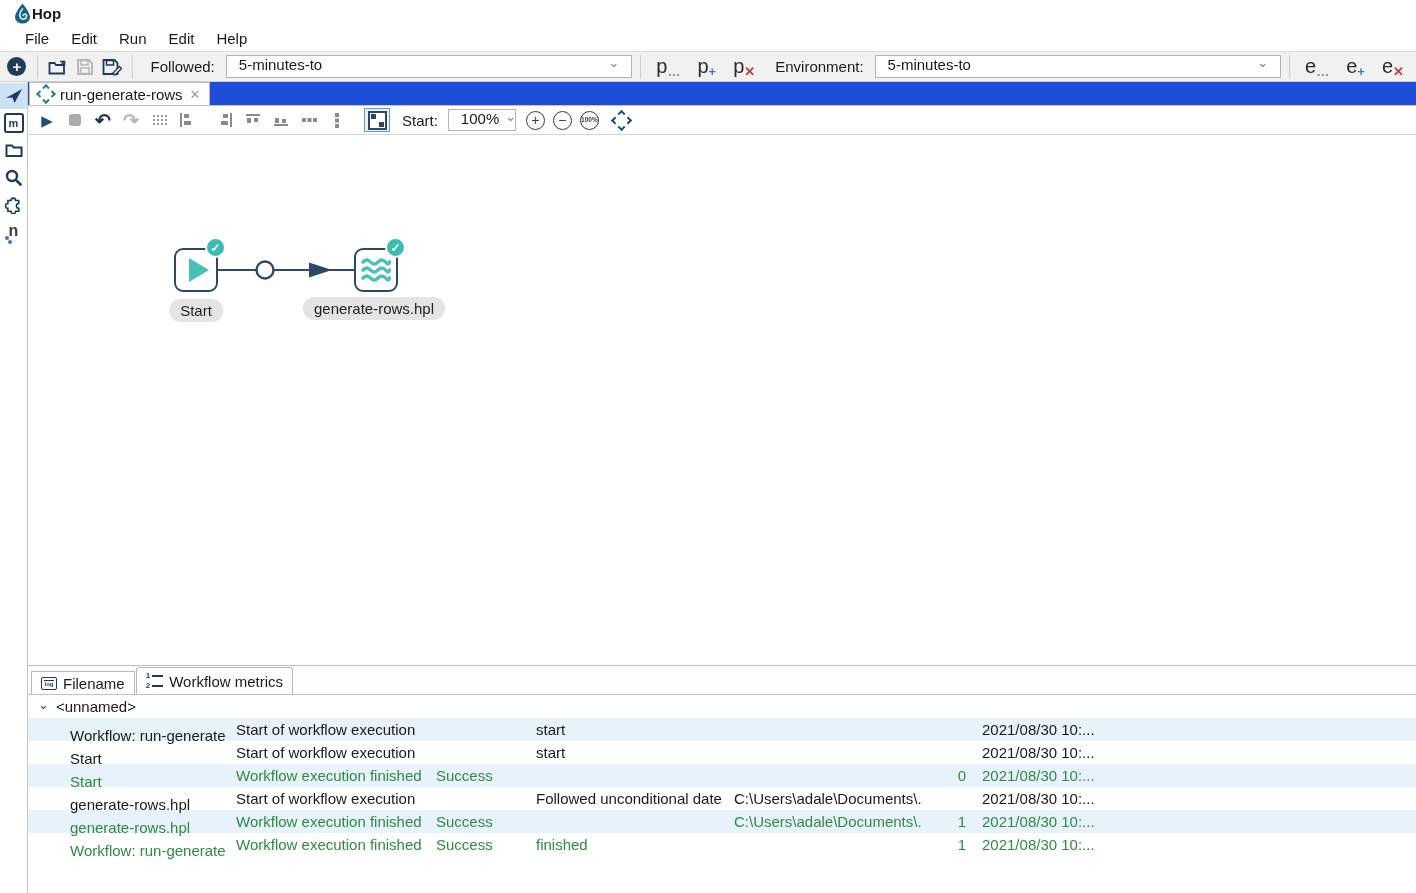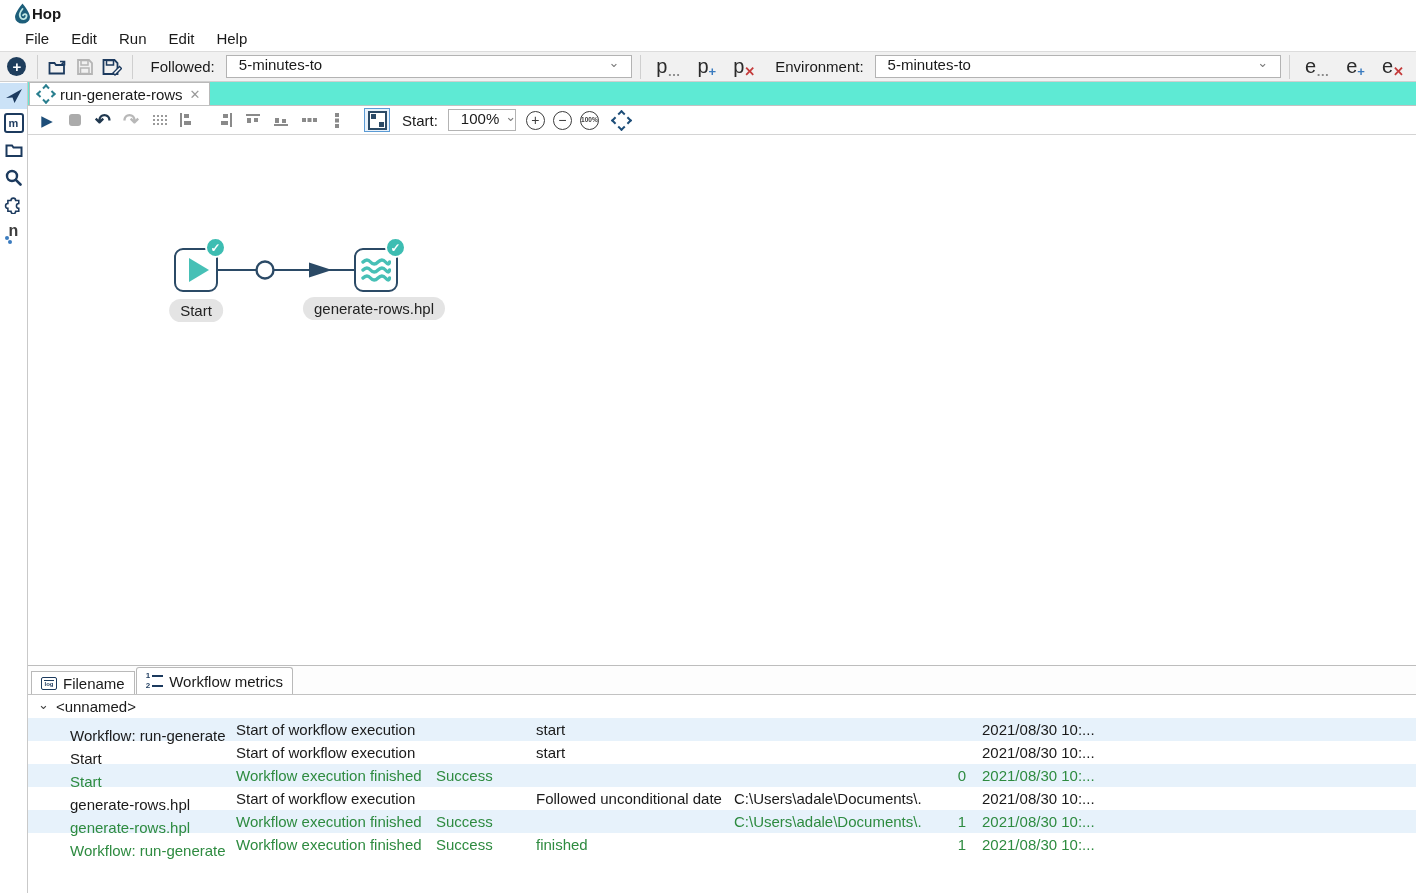--- a/index.html
+++ b/index.html
@@ -34,21 +34,21 @@
   .side-item{width:27px;height:26px;display:flex;align-items:center;justify-content:center;}
   .side-item.selected{background:#cbe2f7;}
   .mbox{width:16px;height:16px;border:2px solid #1c3a5e;border-radius:3px;color:#1c3a5e;font-weight:bold;font-size:11px;display:flex;align-items:center;justify-content:center;line-height:1;}
   .neo{position:relative;color:#3c3c3c;font-size:16px;font-weight:bold;line-height:1;}
   .neo i{position:absolute;width:4px;height:4px;border-radius:50%;background:#3a7bbf;}
   .neo i.d1{left:-4px;bottom:-1px;}.neo i.d2{left:-1px;bottom:-5px;}
 
   .content{flex:1;display:flex;flex-direction:column;min-width:0;}
 
   
-  .tabbar{height:23px;display:flex;align-items:flex-end;background:#5eead4;border-bottom:1px solid #c2c2c2;}
+  .tabbar{height:23px;display:flex;align-items:flex-end;background:#1d4ed8;border-bottom:1px solid #c2c2c2;}
   .wtab{display:flex;align-items:center;gap:7px;height:23px;padding:0 9px;background:#fff;
         border:1px solid #b9b9b9;border-bottom:none;box-sizing:border-box;margin-left:1px;}
   .diamond-dashed{width:10px;height:10px;border:2px dashed #2a7f8f;transform:rotate(45deg);}
   .tab-close{color:#9a9a9a;font-size:13px;line-height:1;}
 
   
   .canvas-toolbar{height:28px;border-bottom:1px solid #d4d4d4;display:flex;align-items:center;gap:2px;padding:0 6px;}
   .ct-btn{width:26px;height:24px;display:flex;align-items:center;justify-content:center;background:none;border:none;padding:0;}
   .play-glyph{color:#1e4e79;font-size:15px;line-height:1;}
   .stop-glyph{width:12px;height:12px;background:#ababab;border-radius:3px;}

